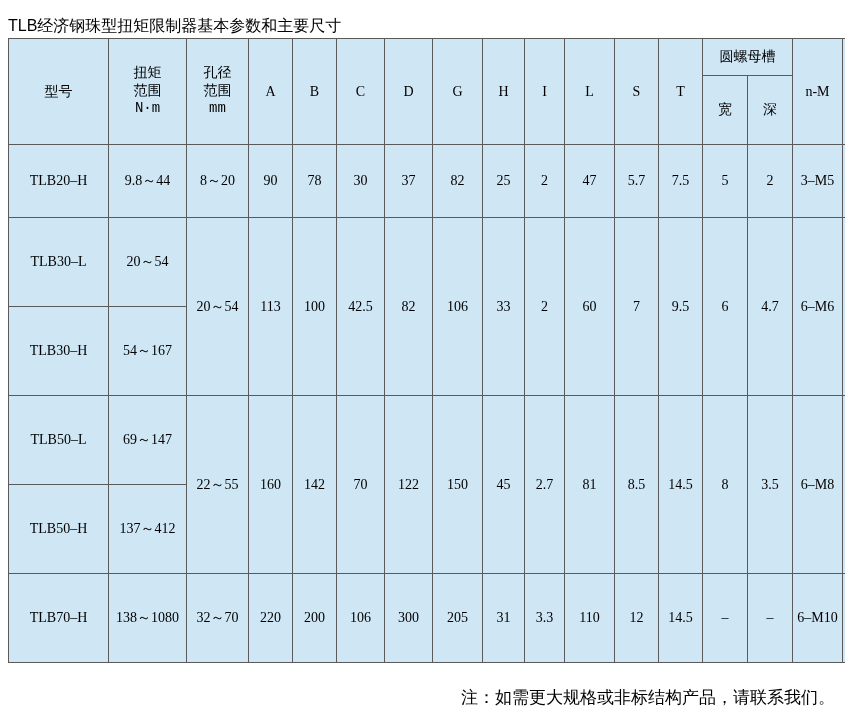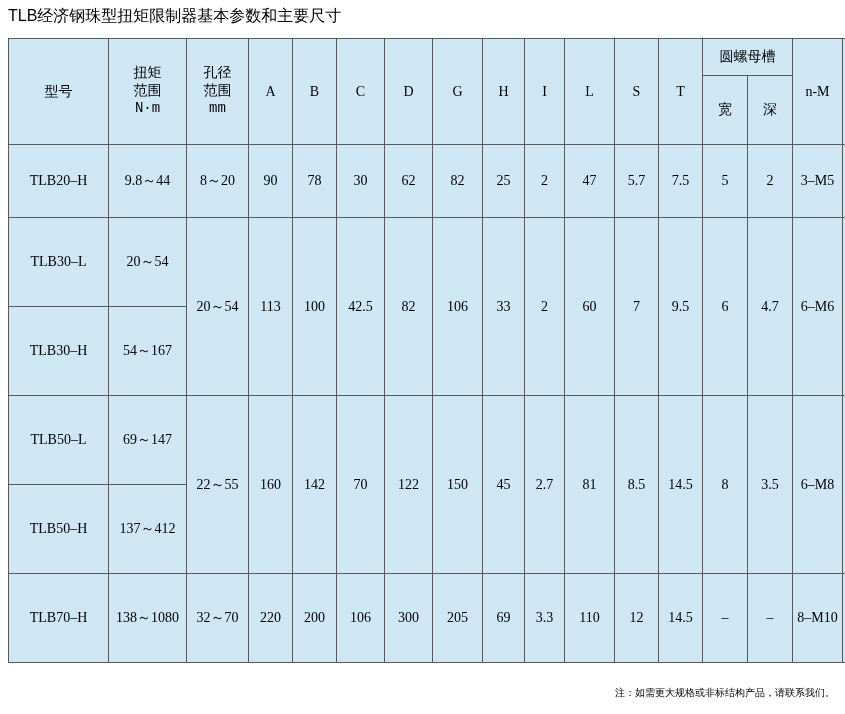--- a/index.html
+++ b/index.html
@@ -11,21 +11,21 @@
     width: 845px;
     height: 714px;
     font-family: "Liberation Serif", "DejaVu Serif", serif;
     color: #000000;
     position: relative;
     overflow: hidden;
   }
   #title {
     position: absolute;
     left: 8px;
-    top: 6px;
+    top: 16px;
     font-size: 16px;
     font-family: "Liberation Sans", "DejaVu Sans", sans-serif;
     color: #000;
     white-space: nowrap;
   }
   #table-wrap {
     position: absolute;
     left: 8px;
     top: 38px;
     width: 829px;
@@ -64,21 +64,21 @@
     margin-top: 36px;
   }
   .unit-line {
     display: block;
     font-family: Liberation Mono, monospace;
   }
   #note {
     position: absolute;
     right: 10px;
     top: 686px;
-    font-size: 10px;
+    font-size: 17px;
     font-family: "Liberation Sans", "DejaVu Sans", sans-serif;
     white-space: nowrap;
   }
 </style>
 </head>
 <body>
 
 <div id="title">TLB经济钢珠型扭矩限制器基本参数和主要尺寸</div>
 
 <div id="table-wrap">
@@ -139,21 +139,21 @@
     </thead>
     <tbody>
 
       <tr>
         <td class="model tall">TLB20–H</td>
         <td class="val tall">9.8～44</td>
         <td class="val tall">8～20</td>
         <td class="val">90</td>
         <td class="val">78</td>
         <td class="val">30</td>
-        <td class="val">62</td>
+        <td class="val">37</td>
         <td class="val">82</td>
         <td class="val">25</td>
         <td class="val">2</td>
         <td class="val">47</td>
         <td class="val">5.7</td>
         <td class="val">7.5</td>
         <td class="val">5</td>
         <td class="val">2</td>
         <td class="val">3–M5</td>
         <td class="val">0.9</td>
@@ -211,27 +211,27 @@
 
       <tr>
         <td class="model" style="height:88px">TLB70–H</td>
         <td class="val">138～1080</td>
         <td class="val">32～70</td>
         <td class="val">220</td>
         <td class="val">200</td>
         <td class="val">106</td>
         <td class="val">300</td>
         <td class="val">205</td>
-        <td class="val">69</td>
+        <td class="val">31</td>
         <td class="val">3.3</td>
         <td class="val">110</td>
         <td class="val">12</td>
         <td class="val">14.5</td>
         <td class="val">–</td>
         <td class="val">–</td>
-        <td class="val">8–M10</td>
+        <td class="val">6–M10</td>
         <td class="val">17.0</td>
       </tr>
     </tbody>
   </table>
 </div>
 
 <div id="note">注：如需更大规格或非标结构产品，请联系我们。</div>
 
 </body></html>

